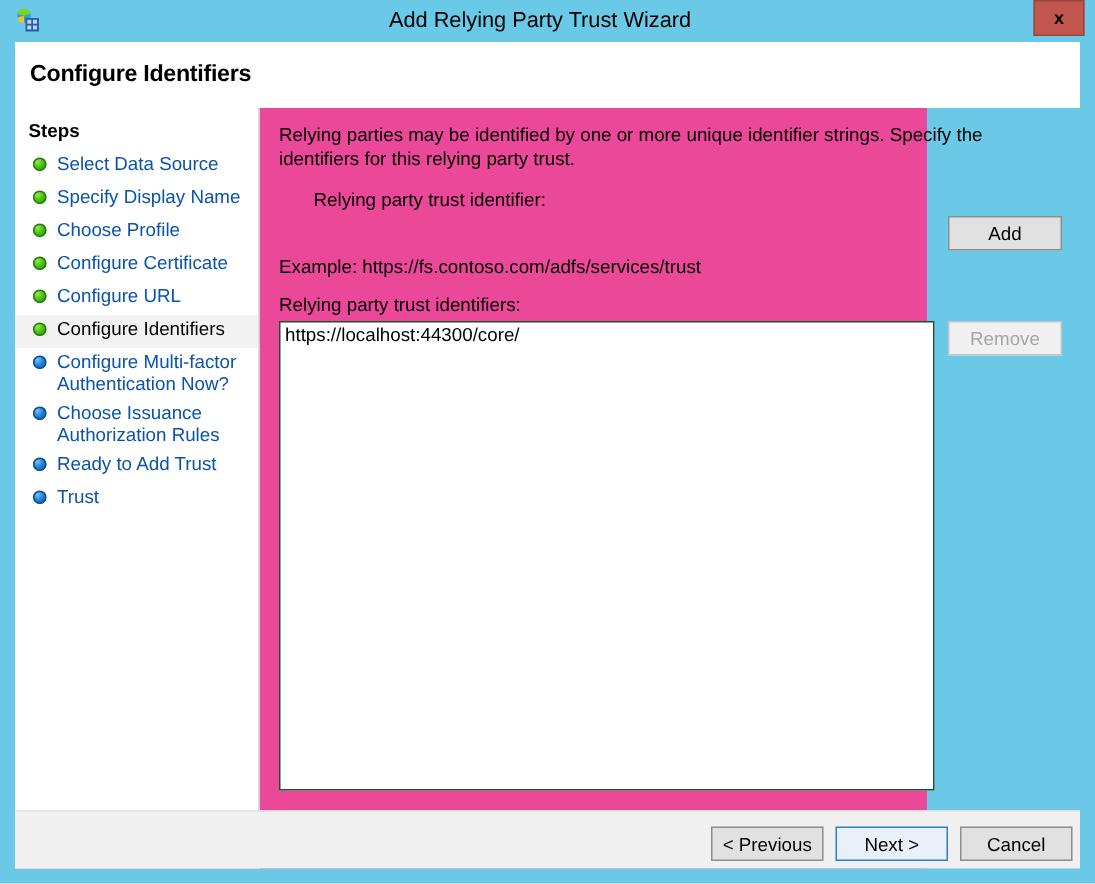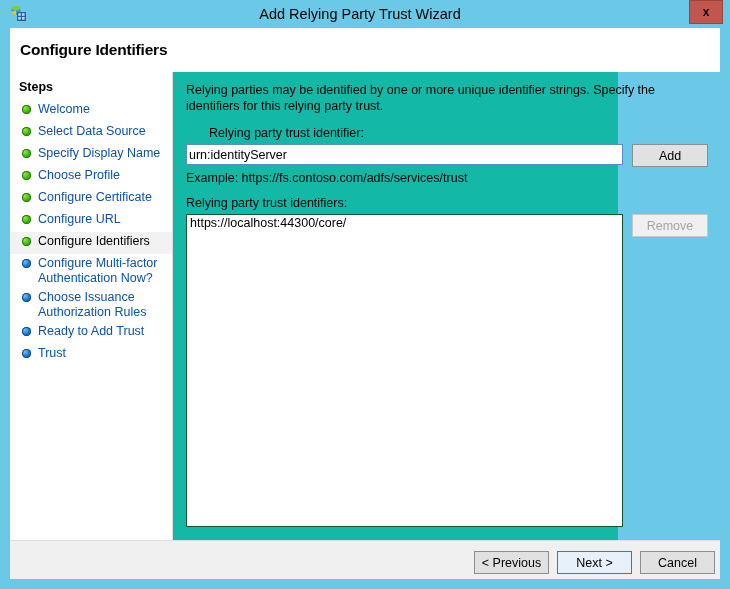--- a/index.html
+++ b/index.html
@@ -76,21 +76,21 @@
     color: #000000;
     letter-spacing: -0.2px;
   }
 
   
   #body-area {
     position: absolute;
     left: 10px; top: 72px;
     width: 608px;
     height: 507px;
-    background: #14b8a6;
+    background: #ec4899;
     box-sizing: border-box;
   }
 
   
   #sidebar {
     position: absolute;
     left: 0; top: 0;
     width: 163px;
     height: 507px;
     background: #ffffff;
@@ -292,24 +292,20 @@
     <div id="page-title">Configure Identifiers</div>
   </div>
 
   <div id="body-area">
 
     <div id="sidebar">
       <div id="steps-heading">Steps</div>
       <div id="steps-list">
           <div class="step">
             <span class="bullet done"></span>
-            <span class="step-label">Welcome</span>
-          </div>
-          <div class="step">
-            <span class="bullet done"></span>
             <span class="step-label">Select Data Source</span>
           </div>
           <div class="step">
             <span class="bullet done"></span>
             <span class="step-label">Specify Display Name</span>
           </div>
           <div class="step">
             <span class="bullet done"></span>
             <span class="step-label">Choose Profile</span>
           </div>
@@ -343,21 +339,20 @@
             <span class="bullet pending"></span>
             <span class="step-label">Trust</span>
           </div>
         </div>
     </div>
 
     <div id="main">
       <div id="intro-text">Relying parties may be identified by one or more unique identifier strings. Specify the identifiers for this relying party trust.</div>
 
       <div id="identifier-label">Relying party trust identifier:</div>
-      <input id="identifier-input" type="text" value="urn:identityServer" style="">
       <button id="add-button">Add</button>
 
       <div id="example-text">Example: https://fs.contoso.com/adfs/services/trust</div>
 
       <div id="identifiers-label">Relying party trust identifiers:</div>
       <div id="identifiers-list">
           <div class="list-item">https://localhost:44300/core/</div>
         </div>
       <button id="remove-button" disabled="">Remove</button>
     </div>

